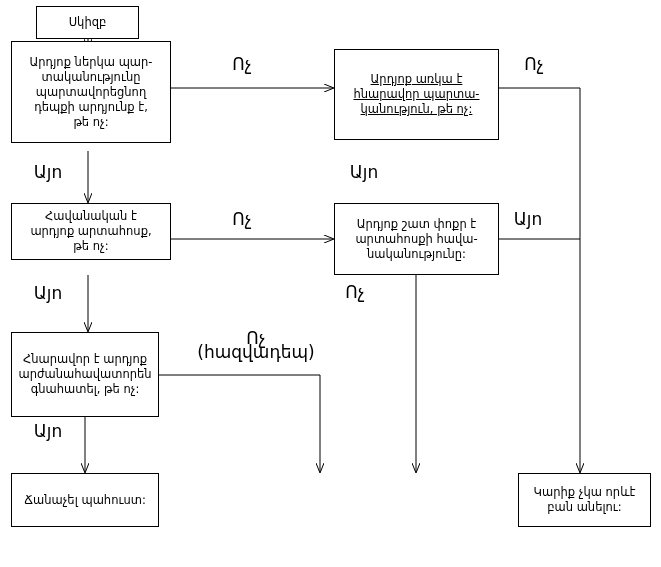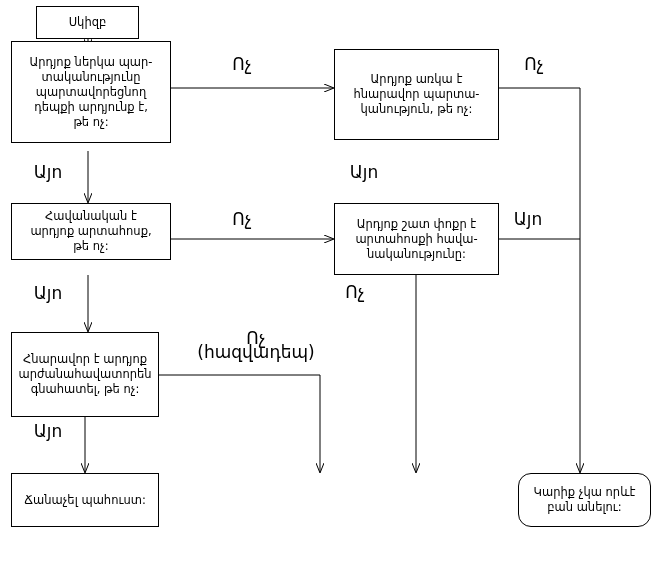--- a/index.html
+++ b/index.html
@@ -84,40 +84,40 @@
   </svg>
 
   <div class="node" style="left:36px; top:6px; width:103px; height:33px;">Սկիզբ</div>
 
   <div class="node" style="left:11px; top:41px; width:160px; height:102px;">Արդյոք ներկա պար-
 տականությունը
 պարտավորեցնող
 դեպքի արդյունք է,
 թե ոչ:</div>
 
-  <div class="node" style="left:334px; top:49px; width:165px; height:91px;">Արդյոք առկա է
+  <div class="node" style="left:334px; top:49px; width:165px; height:91px;text-decoration:underline;">Արդյոք առկա է
 հնարավոր պարտա-
 կանություն, թե ոչ:</div>
 
   <div class="node" style="left:11px; top:203px; width:160px; height:57px;">Հավանական է
 արդյոք արտահոսք,
 թե ոչ:</div>
 
   <div class="node" style="left:11px; top:332px; width:148px; height:85px;">Հնարավոր է արդյոք
 արժանահավատորեն
 գնահատել, թե ոչ:</div>
 
   <div class="node" style="left:334px; top:203px; width:165px; height:72px;">Արդյոք շատ փոքր է
 արտահոսքի հավա-
 նականությունը:</div>
 
   <div class="node" style="left:11px; top:473px; width:148px; height:54px;">Ճանաչել պահուստ:</div>
 
 
-  <div class="node" style="left:518px; top:473px; width:133px; height:54px;border-radius:13px;">Կարիք չկա որևէ
+  <div class="node" style="left:518px; top:473px; width:133px; height:54px;">Կարիք չկա որևէ
 բան անելու:</div>
 
   <div class="edge-label" style="left:218px; top:57px; width:48px;">Ոչ</div>
 
   <div class="edge-label" style="left:28px; top:165px; width:40px;">Այո</div>
 
   <div class="edge-label" style="left:510px; top:57px; width:48px;">Ոչ</div>
 
   <div class="edge-label" style="left:344px; top:165px; width:40px;">Այո</div>
 

